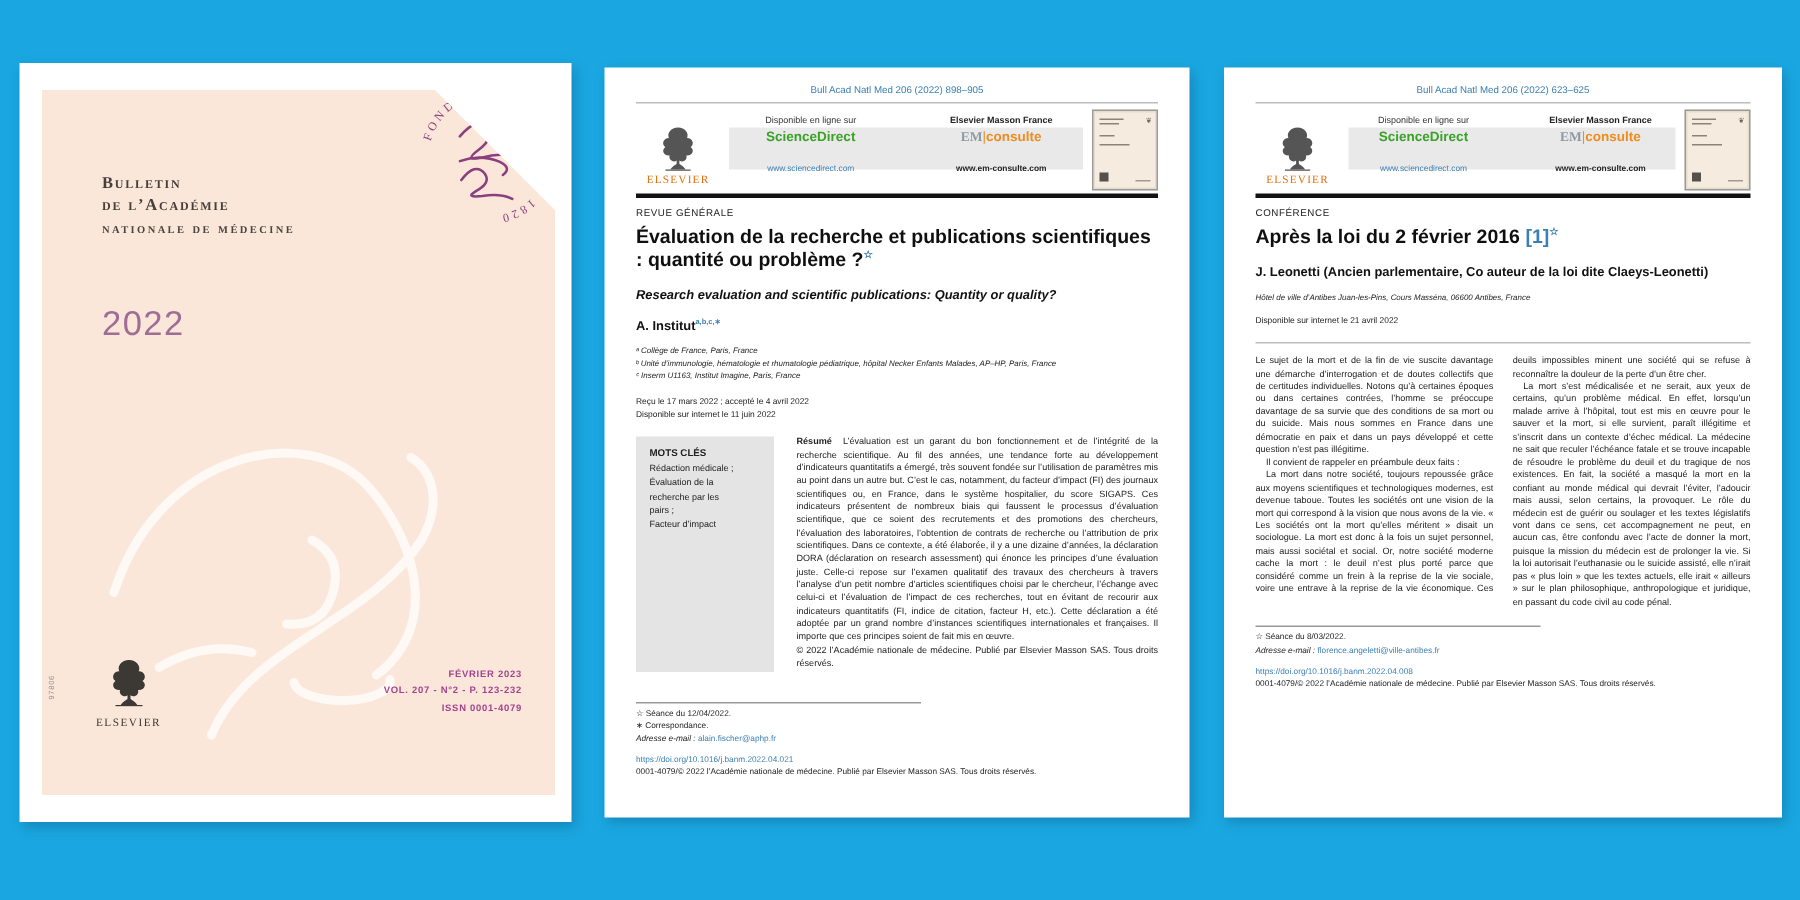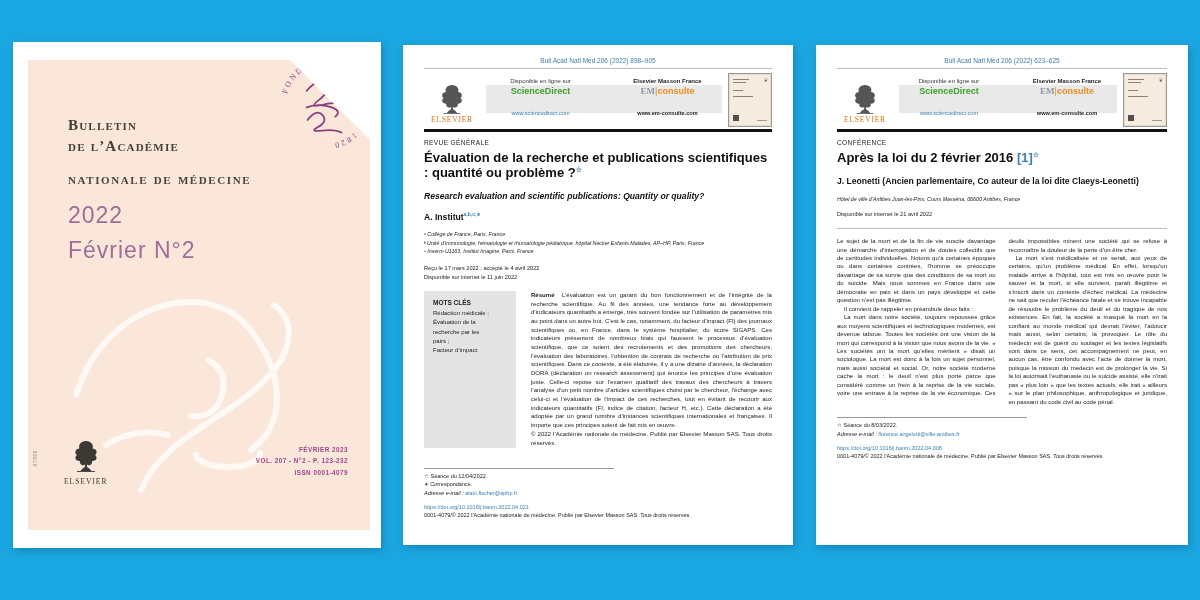--- a/index.html
+++ b/index.html
@@ -4,22 +4,22 @@
 <style>
   html,body{margin:0;padding:0;}
   body{font-family:"Liberation Sans",sans-serif;-webkit-font-smoothing:antialiased;}
   .stage{position:relative;width:1200px;height:600px;background:#1AA7E1;overflow:hidden;}
 
   
   .cover-page{position:absolute;left:13px;top:42px;width:368px;height:506px;background:#fff;box-shadow:2px 3px 8px rgba(0,40,70,.25);}
   .cover-inner{position:absolute;left:15px;top:18px;width:342px;height:470px;background:#FAE7DA;
     clip-path:polygon(0 0,262px 0,342px 80px,342px 470px,0 470px);}
   .cover-title{position:absolute;left:40px;top:34px;font-family:"Liberation Serif",serif;color:#453f3a;}
-  .cover-title .t1,.cover-title .t2{display:block;font-variant:small-caps;font-size:15px;letter-spacing:1.2px;line-height:1.35;}
-  .cover-title .t3{display:block;font-variant:small-caps;font-size:16px;letter-spacing:1.6px;margin-top:14px;color:#4a443f;}
+  .cover-title .t1,.cover-title .t2{display:block;font-variant:small-caps;font-size:11px;letter-spacing:1.2px;line-height:1.35;}
+  .cover-title .t3{display:block;font-variant:small-caps;font-size:10px;letter-spacing:1.6px;margin-top:2px;color:#4a443f;}
   .cover-issue{position:absolute;left:40px;top:138px;color:#9E6E97;font-size:23px;line-height:1.5;letter-spacing:1px;}
   .cover-issue span{display:block;}
   .watermark{position:absolute;left:18px;top:185px;opacity:.8;}
   .seal{position:absolute;left:246px;top:-8px;transform:rotate(14deg);}
   .cover-publisher{position:absolute;left:36px;bottom:44px;text-align:center;color:#3c3833;}
   .cover-publisher .pub-name{display:block;font-family:"Liberation Serif",serif;font-size:7.5px;letter-spacing:1px;margin-top:1px;}
   .cover-info{position:absolute;right:22px;bottom:52px;text-align:right;color:#A4438D;font-size:6.3px;font-weight:bold;letter-spacing:.5px;line-height:1.8;}
   .cover-info span{display:block;}
   .spine-code{position:absolute;left:4px;bottom:64px;writing-mode:vertical-rl;transform:rotate(180deg);font-size:5px;color:#9a8d92;letter-spacing:.5px;}
 
@@ -110,21 +110,20 @@
       </svg>
 
       <h1 class="cover-title">
         <span class="t1">Bulletin</span>
         <span class="t2">de l’Académie</span>
         <span class="t3">nationale de médecine</span>
       </h1>
 
       <div class="cover-issue">
         <span>2022</span>
-        <span>Février N°2</span>
       </div>
 
       <svg class="watermark" width="306" height="256" viewBox="0 0 306 256">
         <g stroke="#ffffff" stroke-width="6" fill="none" stroke-linecap="round" opacity="0.9">
           <path d="M30 150 C 60 55 160 35 200 80 C 235 120 245 175 205 205"></path>
           <path d="M95 245 C 120 185 200 170 235 115 C 248 92 244 70 228 60"></path>
           <path d="M150 210 a 32 13 0 0 0 64 -2"></path>
           <path d="M162 115 q 22 12 13 38 q -7 20 -30 18"></path>
           <path d="M60 200 q 30 -18 62 -10"></path>
         </g>

